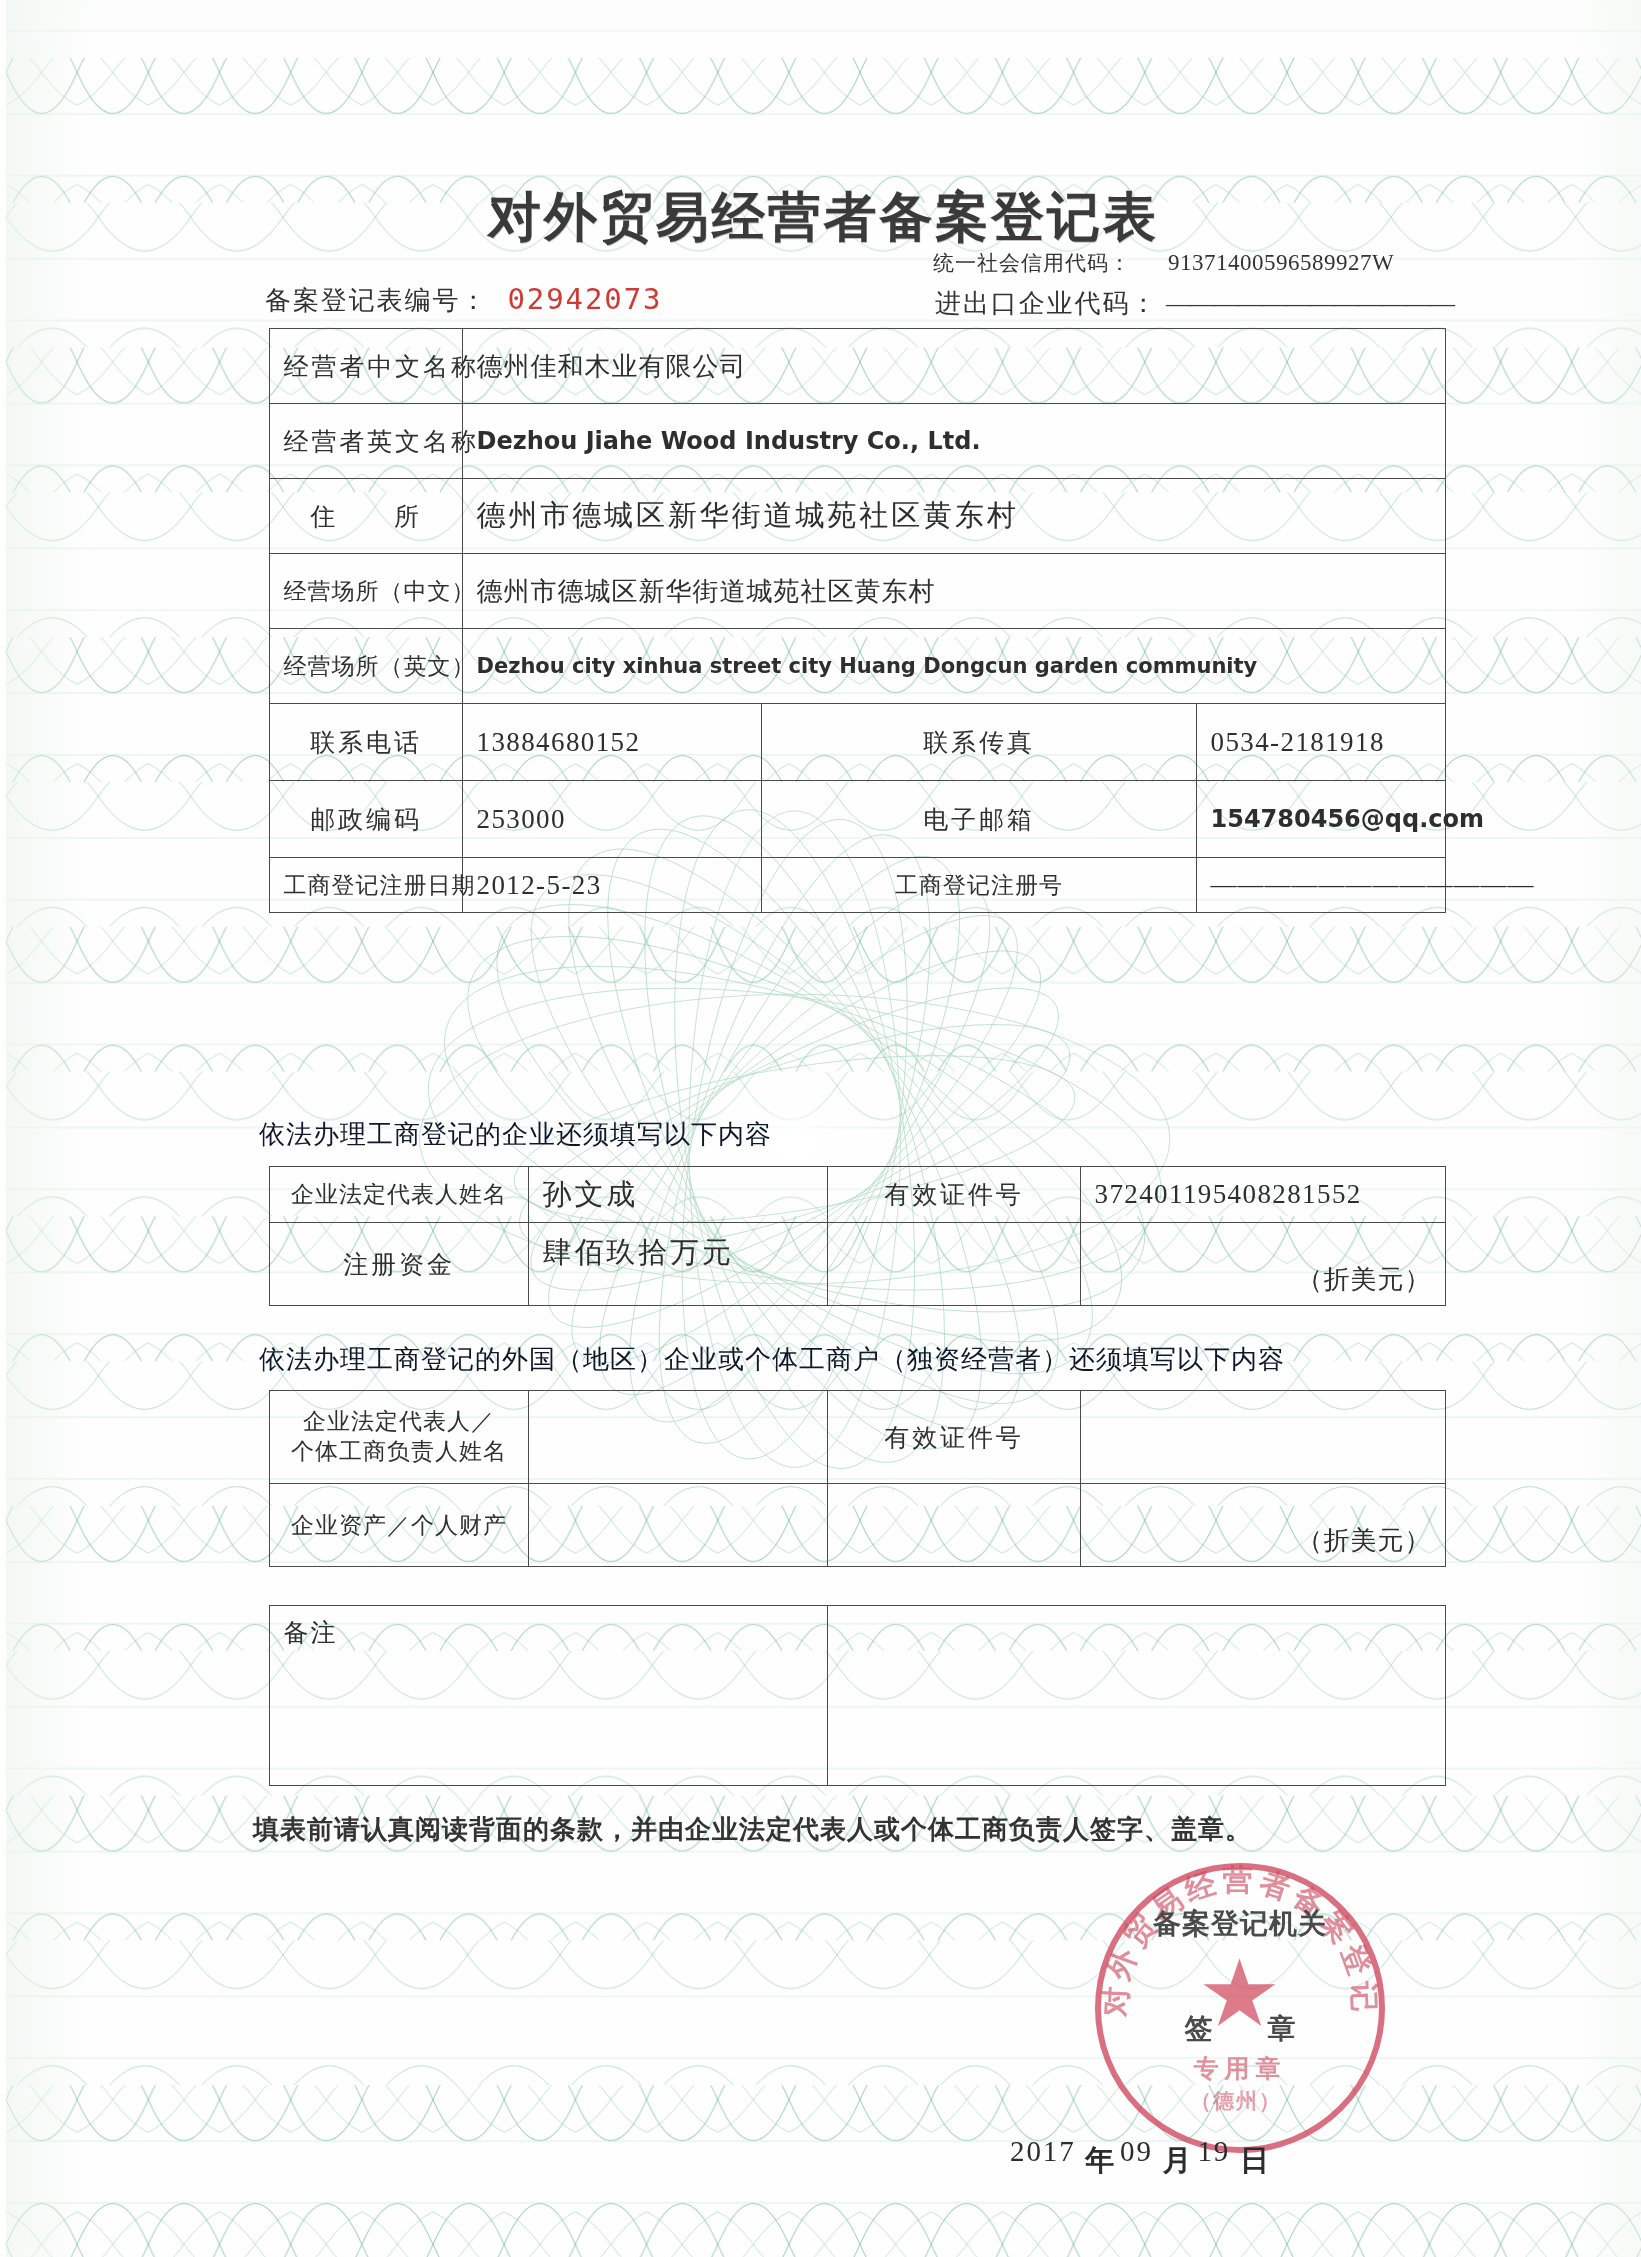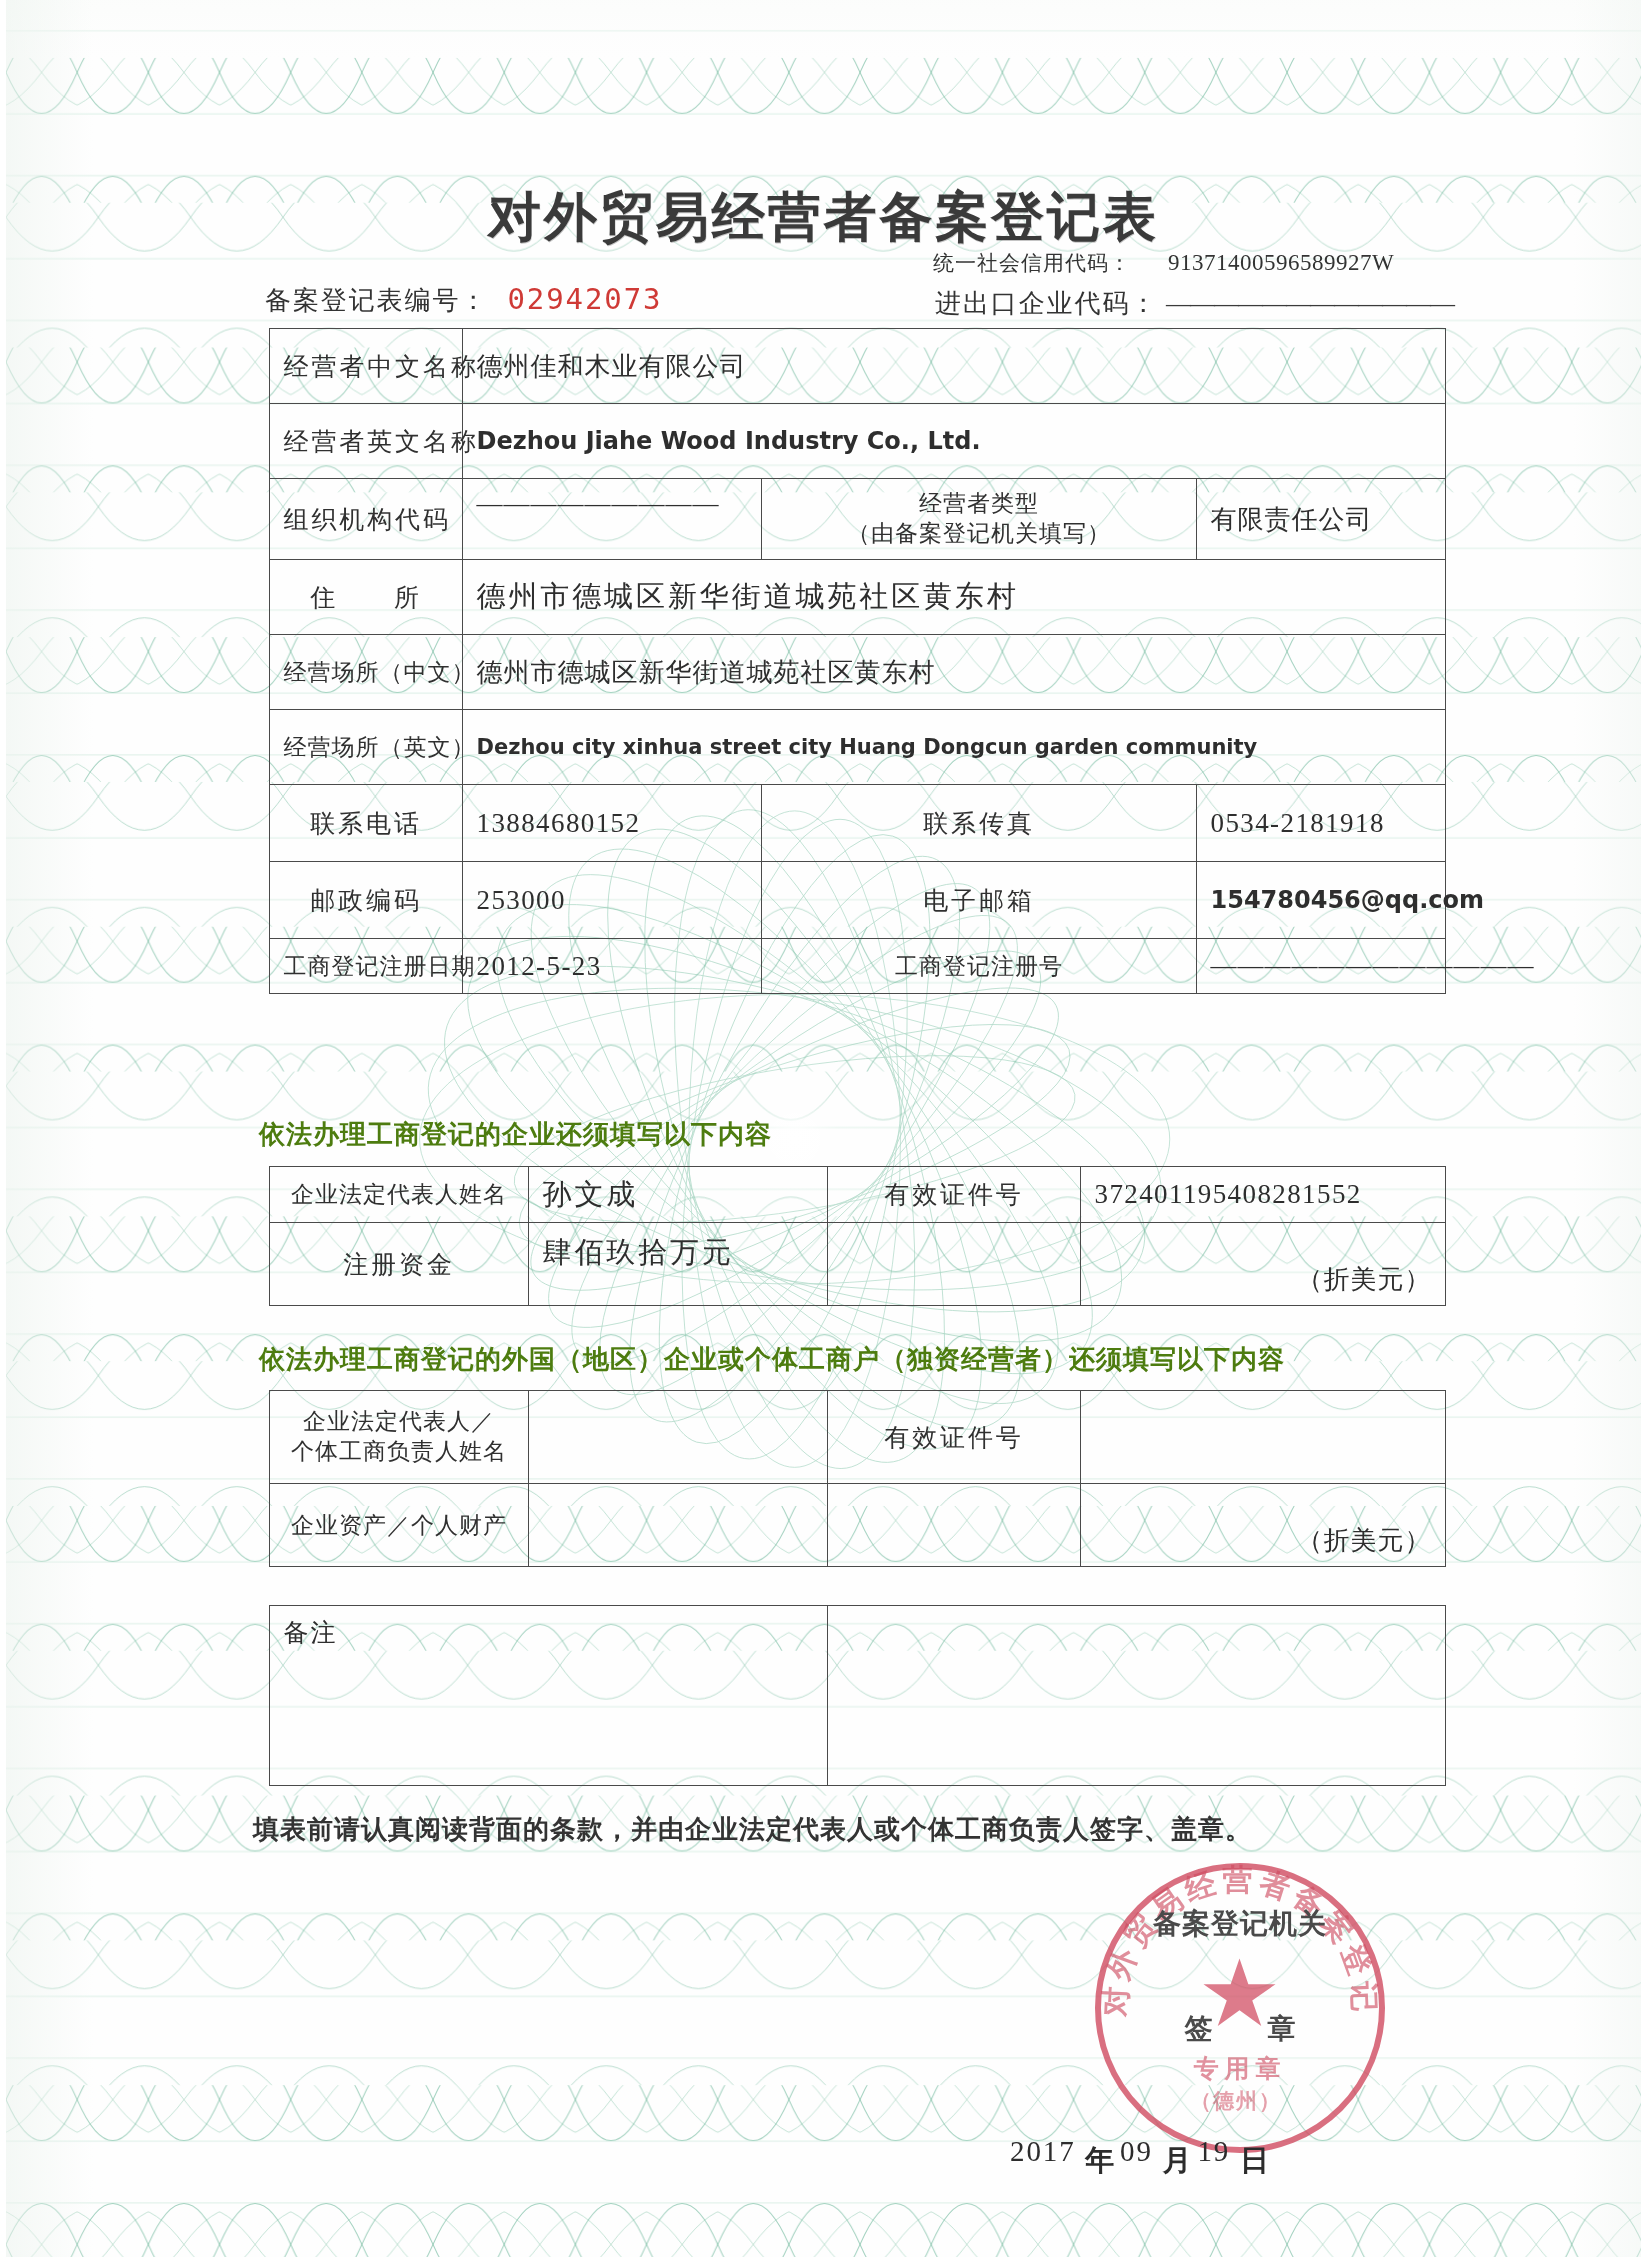--- a/index.html
+++ b/index.html
@@ -136,24 +136,24 @@
   }
   .val.right  { text-align:right; }
   .val.top    { vertical-align: top; padding-top: 9.7px; }
   .val.bottom { vertical-align: bottom; padding-bottom: 7.7px; }
 
   
   .section-head {
     position: absolute;
     white-space: nowrap;
     font-family: "DejaVu Sans", "Liberation Sans", sans-serif;
-    font-weight: bold;
+    font-weight: normal;
     font-size: 26px;
     letter-spacing: 1px;
-    color: #4d7c0f;
+    color: #0f172a;
   }
 
   
   #footnote {
     position: absolute;
     left: 247px;
     top: 1812px;
     white-space: nowrap;
     font-family: "DejaVu Sans", "Liberation Sans", sans-serif;
     font-weight: bold;
@@ -375,29 +375,20 @@
         <tr style="height:75px;">
           <td class="lbl">经营者中文名称</td>
           <td class="val" colspan="4">德州佳和木业有限公司</td>
         </tr>
 
         <tr style="height:75px;">
           <td class="lbl">经营者英文名称</td>
           <td class="val en" colspan="4">Dezhou Jiahe Wood Industry Co., Ltd.</td>
         </tr>
 
-        <tr style="height:81px;">
-          <td class="lbl">组织机构代码</td>
-          <td class="val top dashes">—————————</td>
-          <td class="lbl two" colspan="2">
-            <div>经营者类型</div>
-            <div>（由备案登记机关填写）</div>
-          </td>
-          <td class="val">有限责任公司</td>
-        </tr>
 
         <tr style="height:75px;">
           <td class="lbl">住　　所</td>
           <td class="val big" colspan="4">德州市德城区新华街道城苑社区黄东村</td>
         </tr>
 
         <tr style="height:75px;">
           <td class="lbl sm">经营场所（中文）</td>
           <td class="val" colspan="4">德州市德城区新华街道城苑社区黄东村</td>
         </tr>

